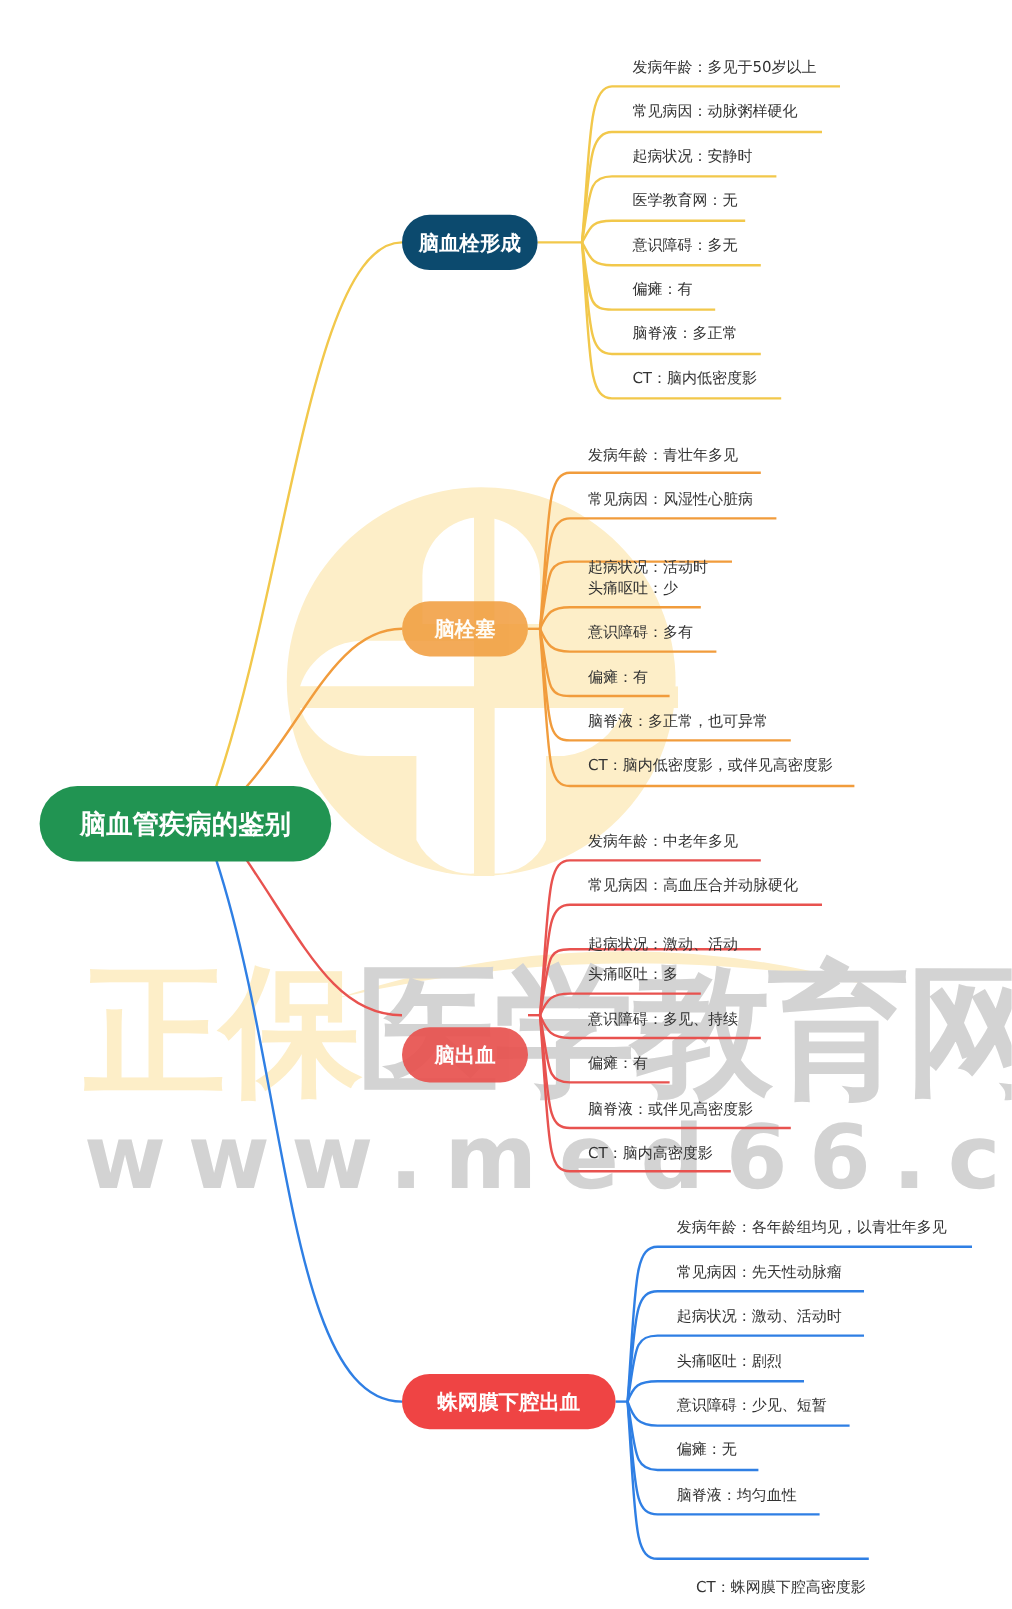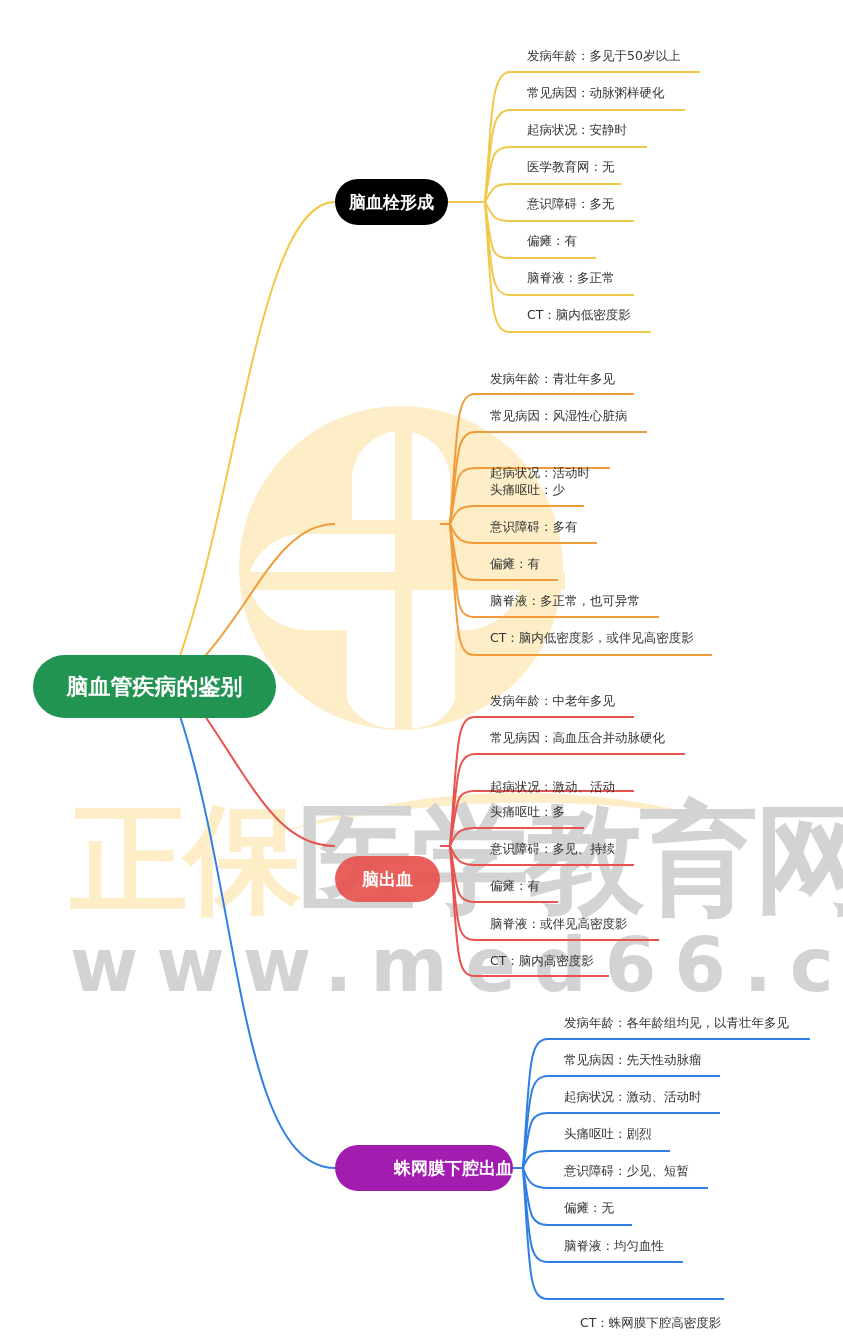--- a/index.html
+++ b/index.html
@@ -6,24 +6,24 @@
   body { width:843px; height:1341px; position:relative; overflow:hidden;
          font-family:"DejaVu Sans","Liberation Sans",sans-serif; }
   #canvas { position:absolute; left:0; top:0; width:843px; height:1341px; }
   .wm-layer { position:absolute; left:0; top:0; width:843px; height:1341px; pointer-events:none; }
   .wm-text-cn { position:absolute; left:70px; top:800px; font-size:118px; font-weight:bold; letter-spacing:-4px; line-height:1; white-space:nowrap; }
   .wm-text-cn .y { color:#fdeec8; }
   .wm-text-cn .g { color:#d3d3d3; }
   .wm-url { position:absolute; left:70px; top:928px; font-size:74px; color:#d3d3d3; letter-spacing:18px; font-weight:bold; white-space:nowrap; line-height:1; }
   .node { position:absolute; border-radius:24px; color:#fff; font-weight:bold; display:flex; align-items:center; justify-content:center; white-space:nowrap; }
   .root { left:33px; top:655px; width:243px; height:63px; background:#219452; font-size:22px; border-radius:32px; }
-  .b-yellow { background:#000000; }
+  .b-yellow { background:#0c4a6e; }
   .b-orange { background:#f19c3c; opacity:0.85; }
   .b-red { background:#e8524f; opacity:0.92; }
-  .b-blue { background:#a21caf;justify-content:flex-end; }
+  .b-blue { background:#ef4444; }
   .branch { height:46px; font-size:17px; }
   .leaf { position:absolute; font-size:12.5px; color:#333; white-space:nowrap; line-height:1; }
   svg { position:absolute; left:0; top:0; }
 </style>
 </head>
 <body>
 
 <div id="canvas">
 
   <div class="wm-layer">
@@ -111,20 +111,23 @@
   </div>
   <div class="leaf" style="left:527px;top:50px;">发病年龄：多见于50岁以上</div>
   <div class="leaf" style="left:527px;top:87px;">常见病因：动脉粥样硬化</div>
   <div class="leaf" style="left:527px;top:124px;">起病状况：安静时</div>
   <div class="leaf" style="left:527px;top:161px;">医学教育网：无</div>
   <div class="leaf" style="left:527px;top:198px;">意识障碍：多无</div>
   <div class="leaf" style="left:527px;top:235px;">偏瘫：有</div>
   <div class="leaf" style="left:527px;top:272px;">脑脊液：多正常</div>
   <div class="leaf" style="left:527px;top:309px;">CT：脑内低密度影</div>
 
+  <div class="node branch b-orange" style="left:335px;top:501px;width:105px;">
+    <span>脑栓塞</span>
+  </div>
   <div class="leaf" style="left:490px;top:373px;">发病年龄：青壮年多见</div>
   <div class="leaf" style="left:490px;top:410px;">常见病因：风湿性心脏病</div>
   <div class="leaf" style="left:490px;top:447px;margin-top:20px;">起病状况：活动时</div>
   <div class="leaf" style="left:490px;top:484px;">头痛呕吐：少</div>
   <div class="leaf" style="left:490px;top:521px;">意识障碍：多有</div>
   <div class="leaf" style="left:490px;top:558px;">偏瘫：有</div>
   <div class="leaf" style="left:490px;top:595px;">脑脊液：多正常，也可异常</div>
   <div class="leaf" style="left:490px;top:632px;">CT：脑内低密度影，或伴见高密度影</div>
 
   <div class="node branch b-red" style="left:335px;top:856px;width:105px;">

